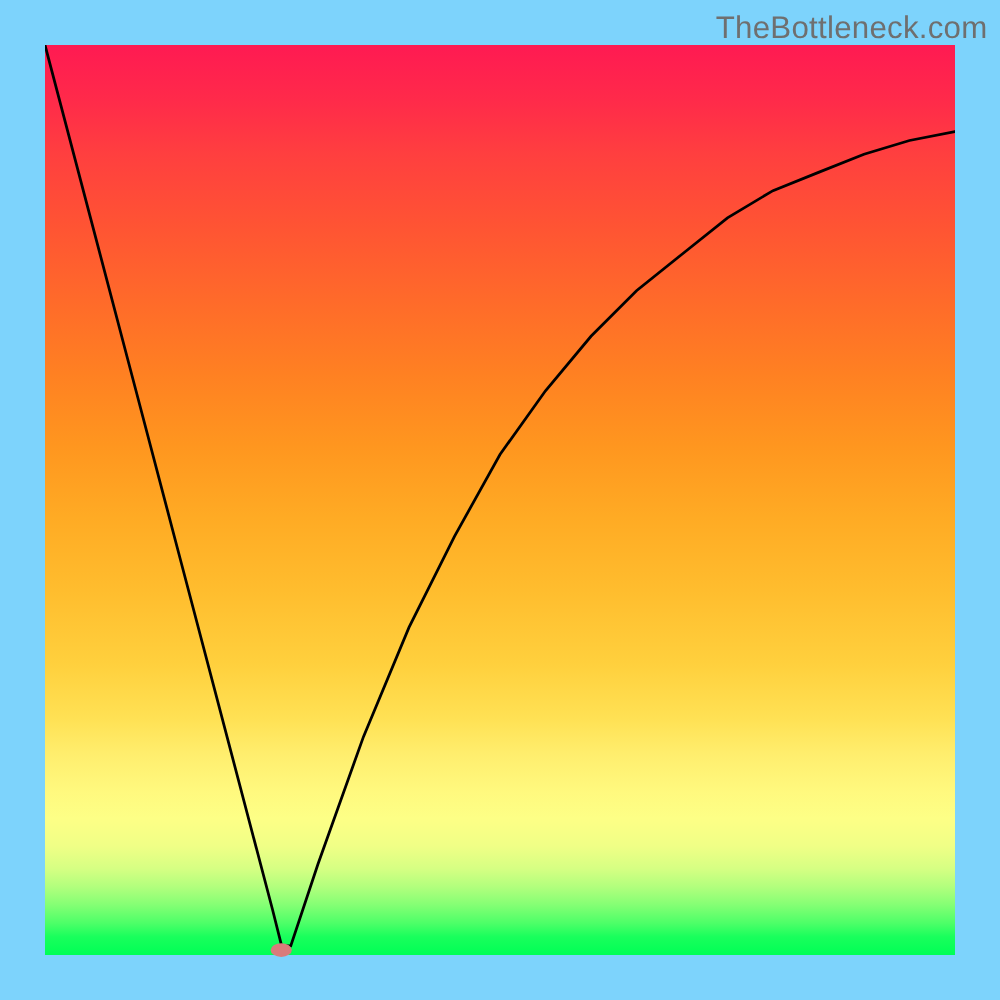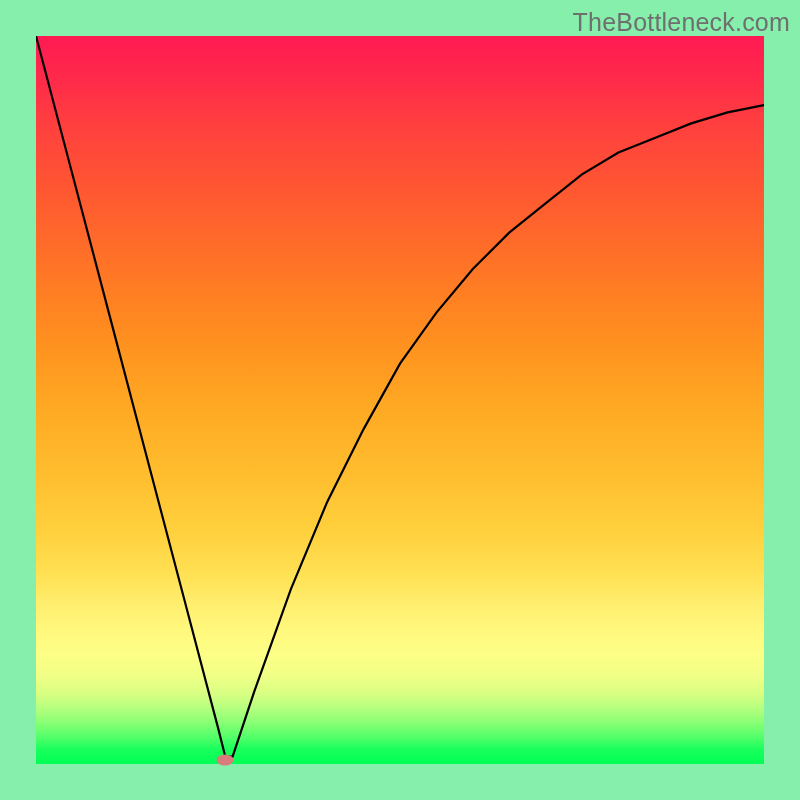--- a/index.html
+++ b/index.html
@@ -8,21 +8,21 @@
     height: 800px;
     background: #000;
     font-family: Arial, Helvetica, sans-serif;
     overflow: hidden;
     position: relative;
   }
   .outer {
     position: absolute;
     top: 0; left: 0;
     width: 800px; height: 800px;
-    background: #86efac;
+    background: #7dd3fc;
     padding-left: 40px;
   }
   .plot-area {
     position: absolute;
     top: 36px;
     left: 36px;
     width: 728px;
     height: 728px;
     background: linear-gradient(to bottom,
       #ff1a52 0%,

